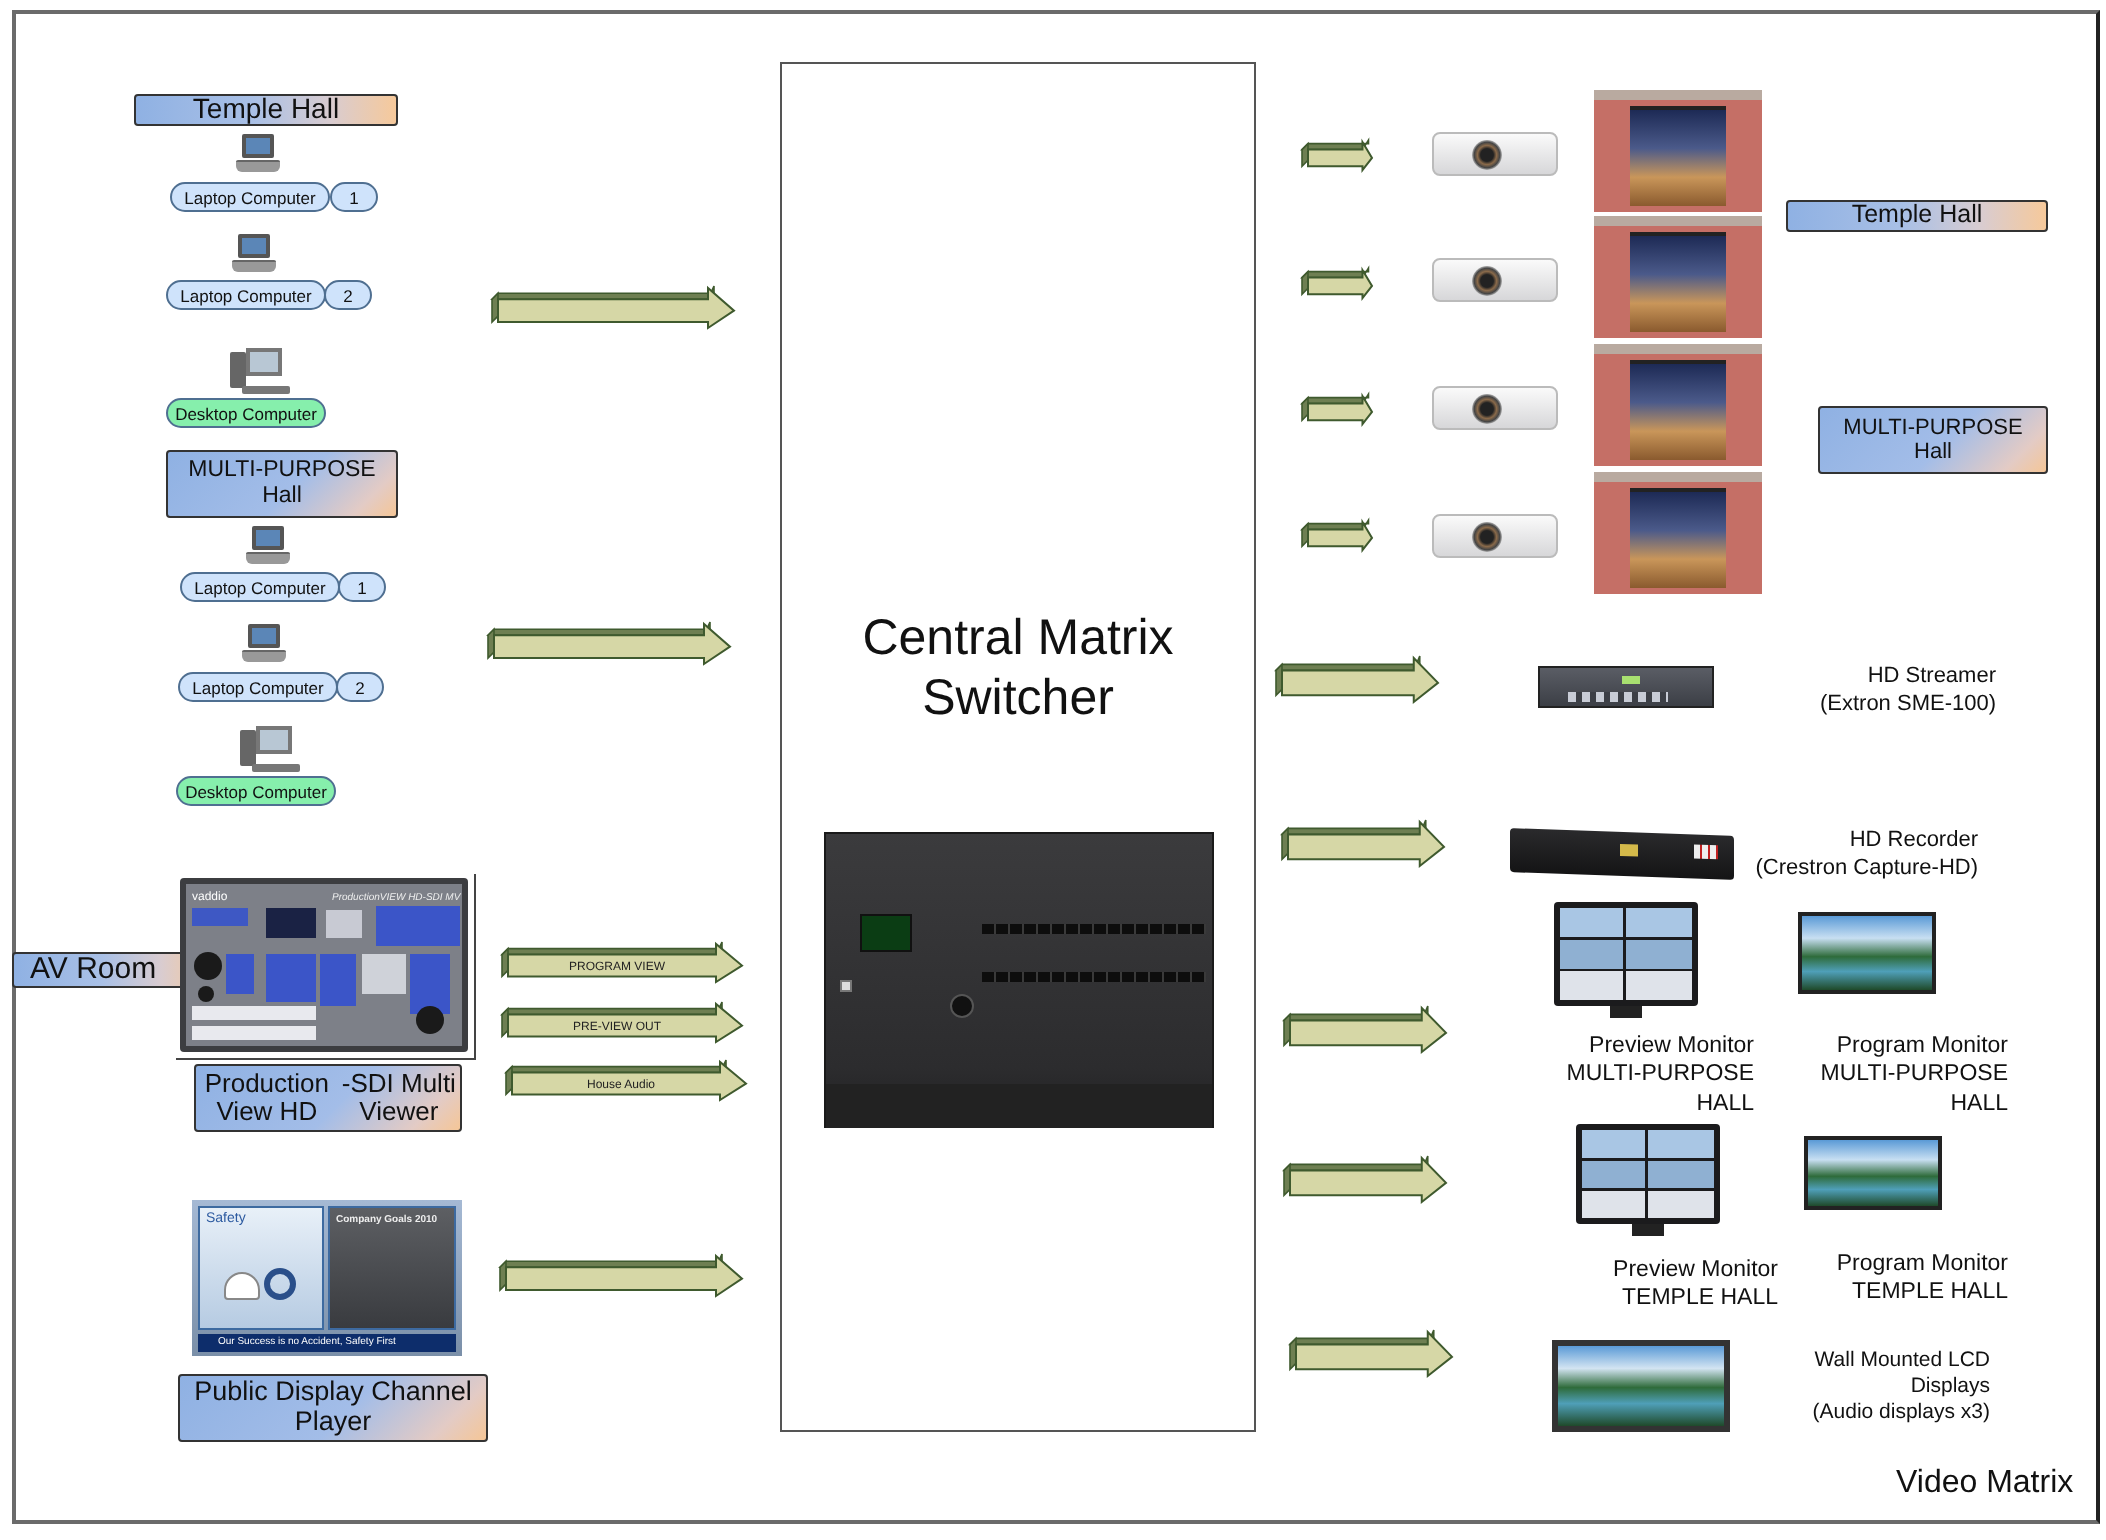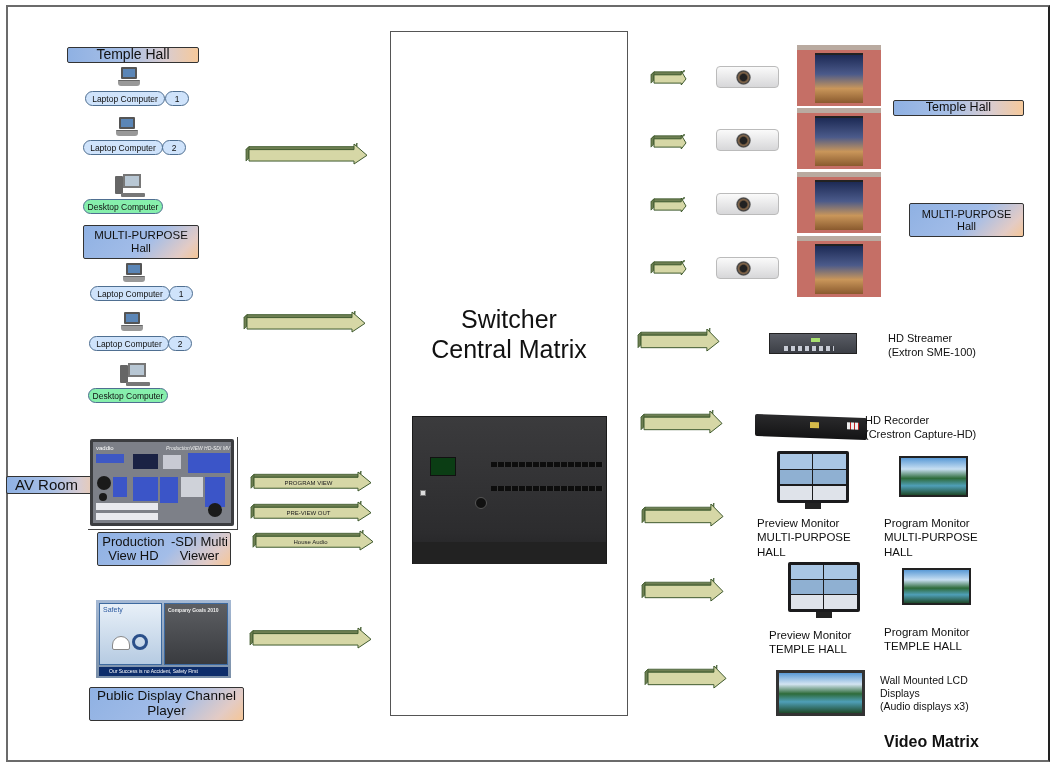--- a/index.html
+++ b/index.html
@@ -35,21 +35,21 @@
   .desktop .tower { position: absolute; left: 0; top: 2px; width: 8px; height: 18px; background: #666; border-radius: 1px; }
   .desktop .mon { position: absolute; left: 8px; top: 0; width: 18px; height: 14px; background: #b8c7d4; border: 2px solid #777; }
   .desktop .kb { position: absolute; left: 6px; top: 19px; width: 24px; height: 4px; background: #777; border-radius: 1px; }
 
   
   .central { position: absolute; left: 390px; top: 31px; width: 238px; height: 685px; border: 1.5px solid #555; background: #fff; }
   .central-title { position: absolute; left: 0; top: 272px; width: 100%; text-align: center; font-size: 25px; line-height: 1.2; color: #111; }
 
   .device { position: absolute; }
 
-  .right-text { position: absolute; font-size: 11px; text-align: left; line-height: 1.25; color: #111; }
+  .right-text { position: absolute; font-size: 11px; text-align: right; line-height: 1.25; color: #111; }
   .right-text.big { font-size: 11.5px; }
   .caption { position: absolute; font-size: 16px; color: #111; }
 
   svg.arrow { position: absolute; overflow: visible; }
   .arrow-label { font-family: "Liberation Sans", sans-serif; font-size: 6px; fill: #222; }
 </style>
 </head>
 <body>
 
 <div class="frame"></div>
@@ -145,22 +145,22 @@
   <div class="abs" style="left:3px; top:67px; width:129px; height:9px; background:#0d2d6b; color:#fff; font-size:5px; line-height:9px; padding-left:10px; white-space:nowrap; overflow:hidden;">Our Success is no Accident, Safety First</div>
 </div>
 
 <div class="gbox tall" style="left:89px; top:687px; width:155px; height:34px; font-size:13.5px; flex-direction:column;">
   <span>Public Display Channel</span>
   <span>Player</span>
 </div>
 
 <div class="central">
   <div class="central-title">
+    <div>Central Matrix</div>
     <div>Switcher</div>
-    <div>Central Matrix</div>
   </div>
   <div class="abs" style="left:21px; top:384px; width:195px; height:148px; background:linear-gradient(180deg,#3b3b3d 0%,#2c2c2e 80%,#202022 100%); border:1px solid #1a1a1a;">
     <div class="abs" style="left:17px; top:40px; width:26px; height:19px; background:#0b3d14; border:1px solid #111;"></div>
     <div class="abs" style="left:62px; top:80px; width:12px; height:12px; border-radius:50%; background:#111; border:1px solid #555;"></div>
     <div class="abs" style="left:78px; top:45px; width:112px; height:5px; background:repeating-linear-gradient(90deg,#0d0d0d 0 6px,#3a3a3a 6px 7px);"></div>
     <div class="abs" style="left:78px; top:69px; width:112px; height:5px; background:repeating-linear-gradient(90deg,#0d0d0d 0 6px,#3a3a3a 6px 7px);"></div>
     <div class="abs" style="left:7px; top:73px; width:6px; height:6px; background:#ddd; border:1px solid #777;"></div>
     <div class="abs" style="left:0; top:125px; width:100%; height:22px; background:#222;"></div>
   </div>
 </div>
@@ -344,13 +344,13 @@
 
 <div class="device" style="left:776px; top:670px; width:89px; height:46px; background:#333; padding:3px;">
   <div style="width:100%; height:100%; background:linear-gradient(180deg,#5a9ad6 0%,#d3e4f2 28%,#2e6b3a 52%,#4f9fb8 72%,#1f4a2a 100%);"></div>
 </div>
 <div class="right-text" style="left:880px; top:674px; width:115px; font-size:10.5px;">
   <div>Wall Mounted LCD</div>
   <div>Displays</div>
   <div>(Audio displays x3)</div>
 </div>
 
-<div class="caption" style="left:884px; top:733px;font-weight:bold;">Video Matrix</div>
+<div class="caption" style="left:948px; top:733px;">Video Matrix</div>
 
 </body></html>

